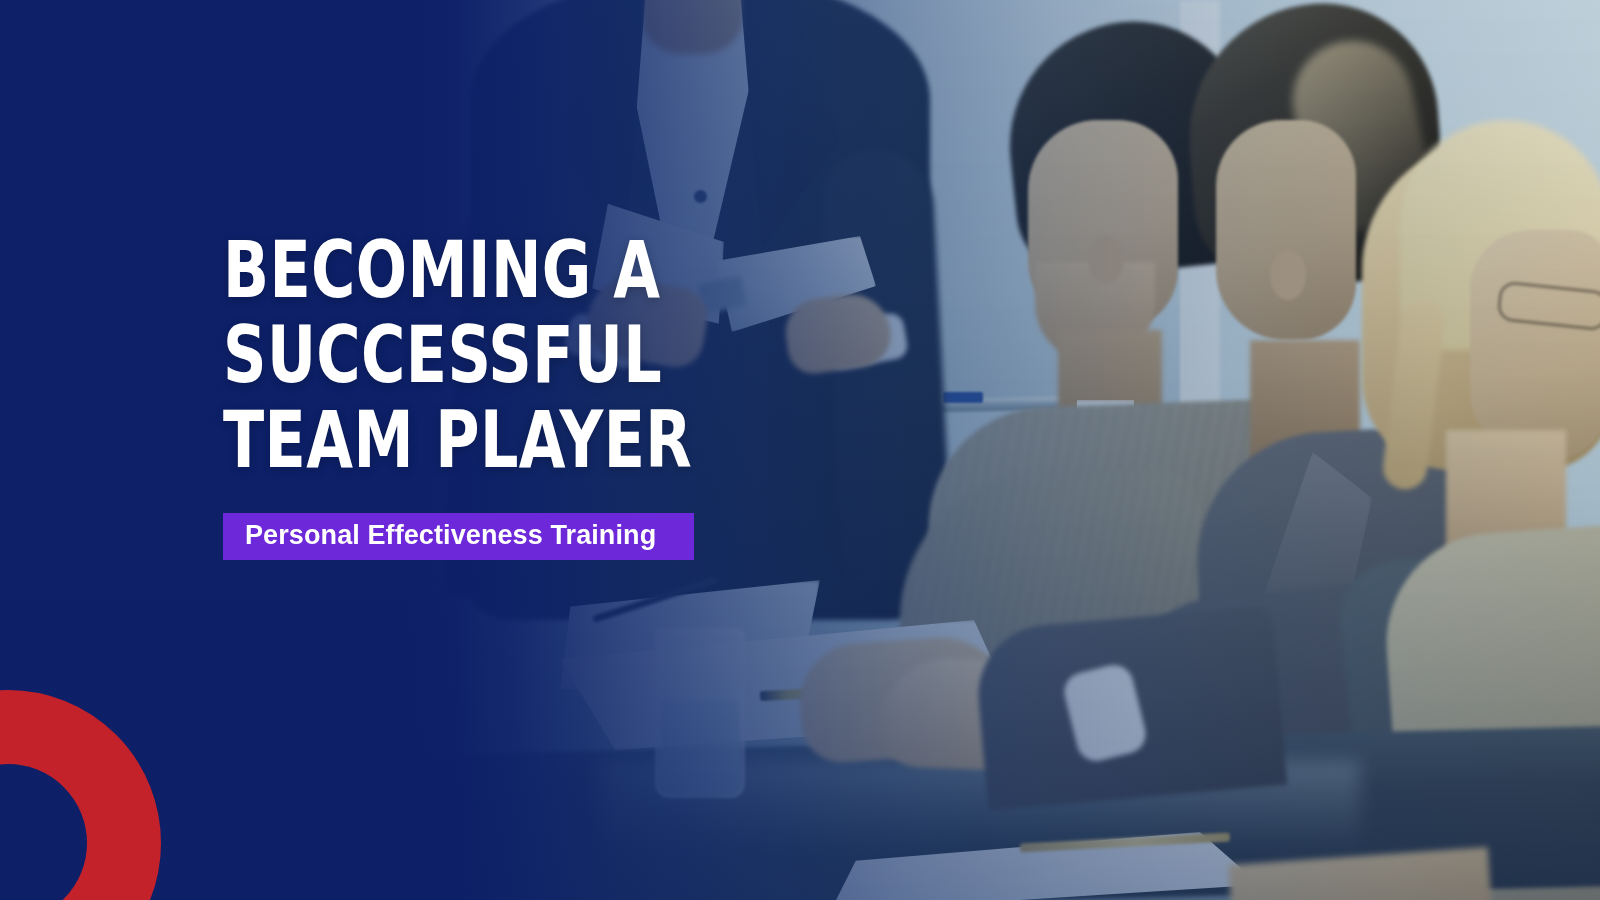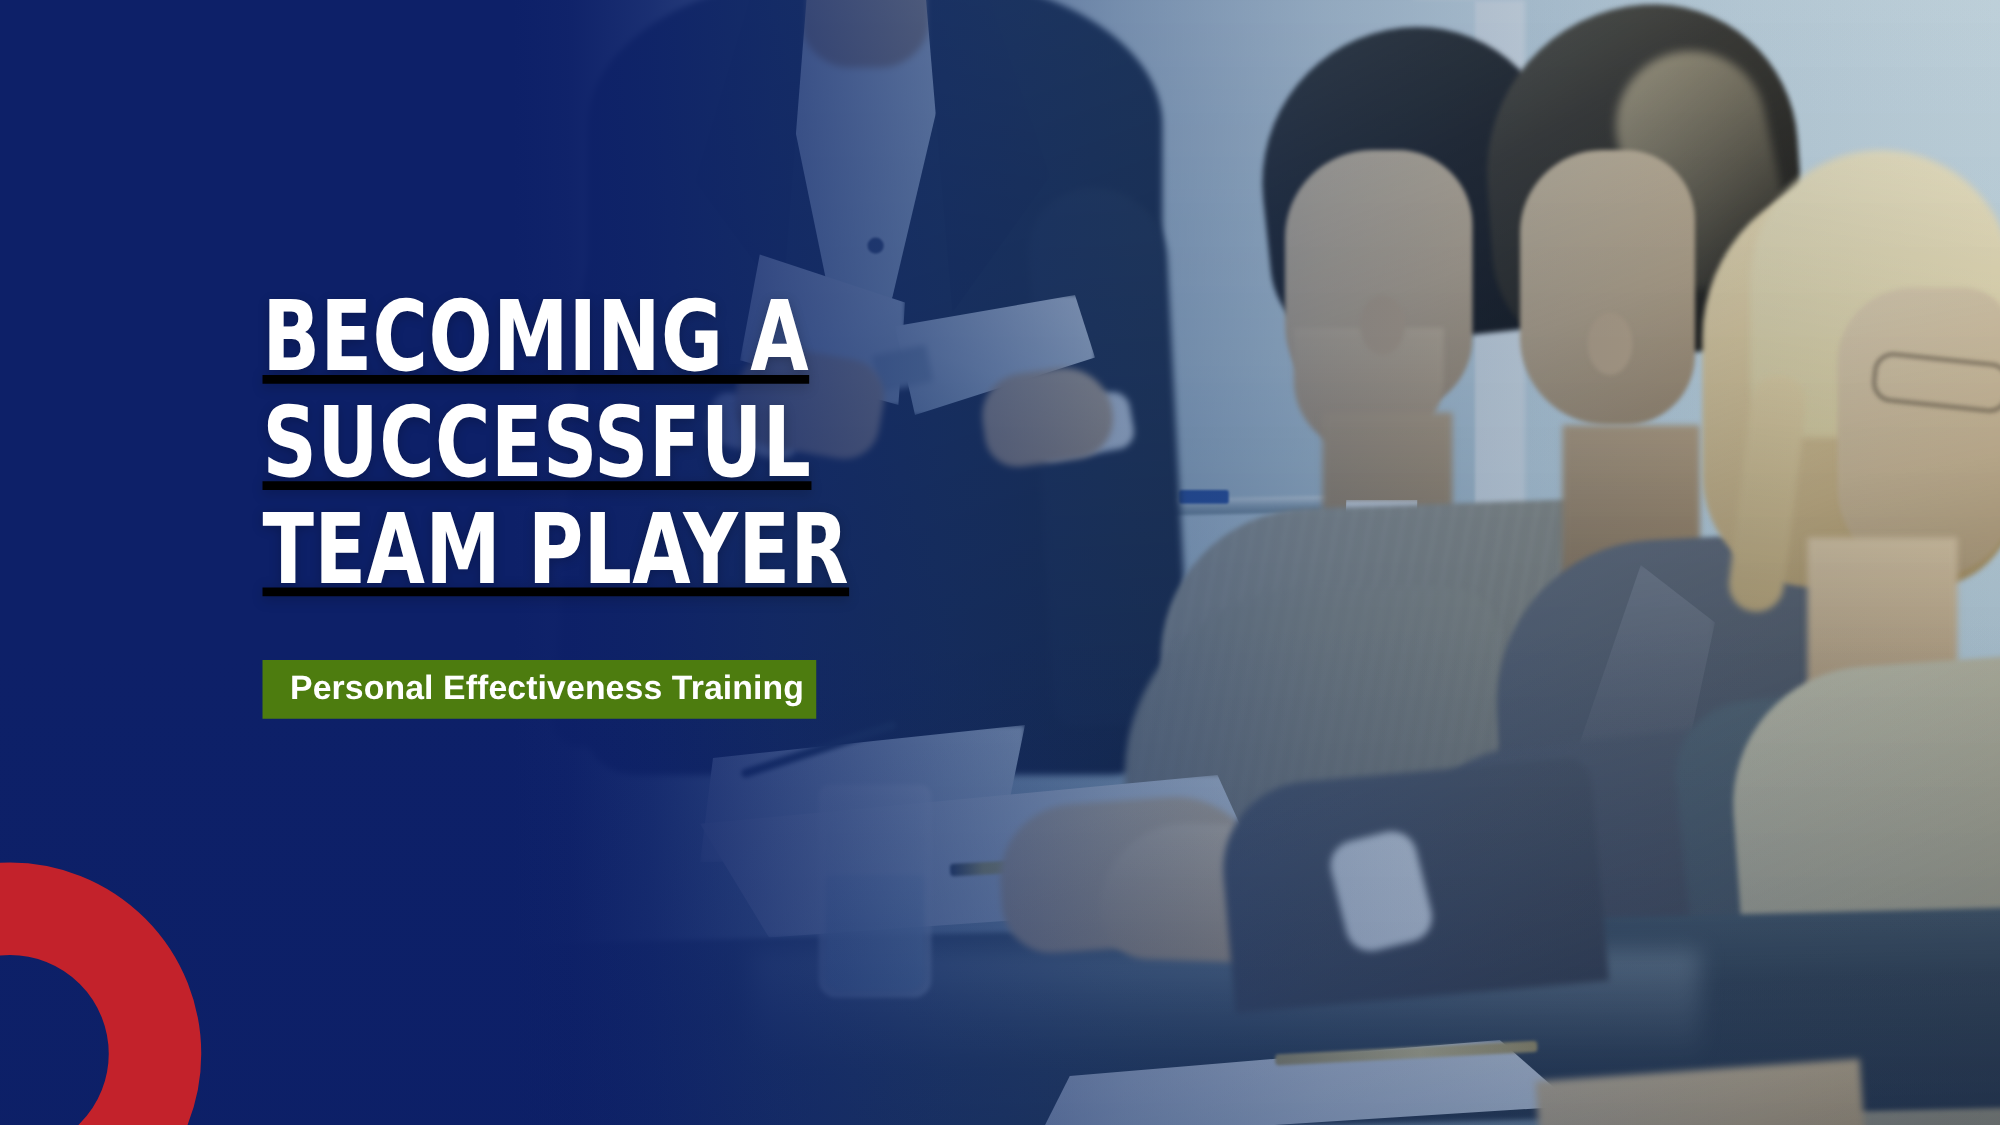--- a/index.html
+++ b/index.html
@@ -527,46 +527,45 @@
     width: 306px;
     height: 306px;
     border-radius: 50%;
     border: 74px solid #c3222b;
     box-sizing: border-box;
   }
 
   
   .text-block {
     position: absolute;
-    left: 210px;
+    left: 223px;
     top: 228px;
     width: 900px;
-    text-decoration: underline;
   }
   .headline {
     margin: 0;
     color: #ffffff;
     font-family: "Liberation Sans Narrow", "DejaVu Sans Condensed", "Liberation Sans", sans-serif;
     font-weight: 700;
     font-size: 78px;
     line-height: 85px;
     letter-spacing: 0.5px;
     text-transform: uppercase;
     transform: scaleX(0.86);
     transform-origin: left top;
     white-space: nowrap;
     text-shadow: 0 2px 10px rgba(0,0,0,.22);
   }
   .headline-line { display: block; }
 
   .subtitle-wrap {
     display: inline-block;
-    margin-top: 45px;
-    background: #4d7c0f;
-    padding: 9px 10px 11px 22px;
+    margin-top: 30px;
+    background: #6d28d9;
+    padding: 9px 38px 11px 22px;
   }
   .subtitle {
     margin: 0;
     color: #ffffff;
     font-family: "Liberation Sans", sans-serif;
     font-weight: 700;
     font-size: 27px;
     line-height: 1;
     letter-spacing: 0.1px;
     white-space: nowrap;

